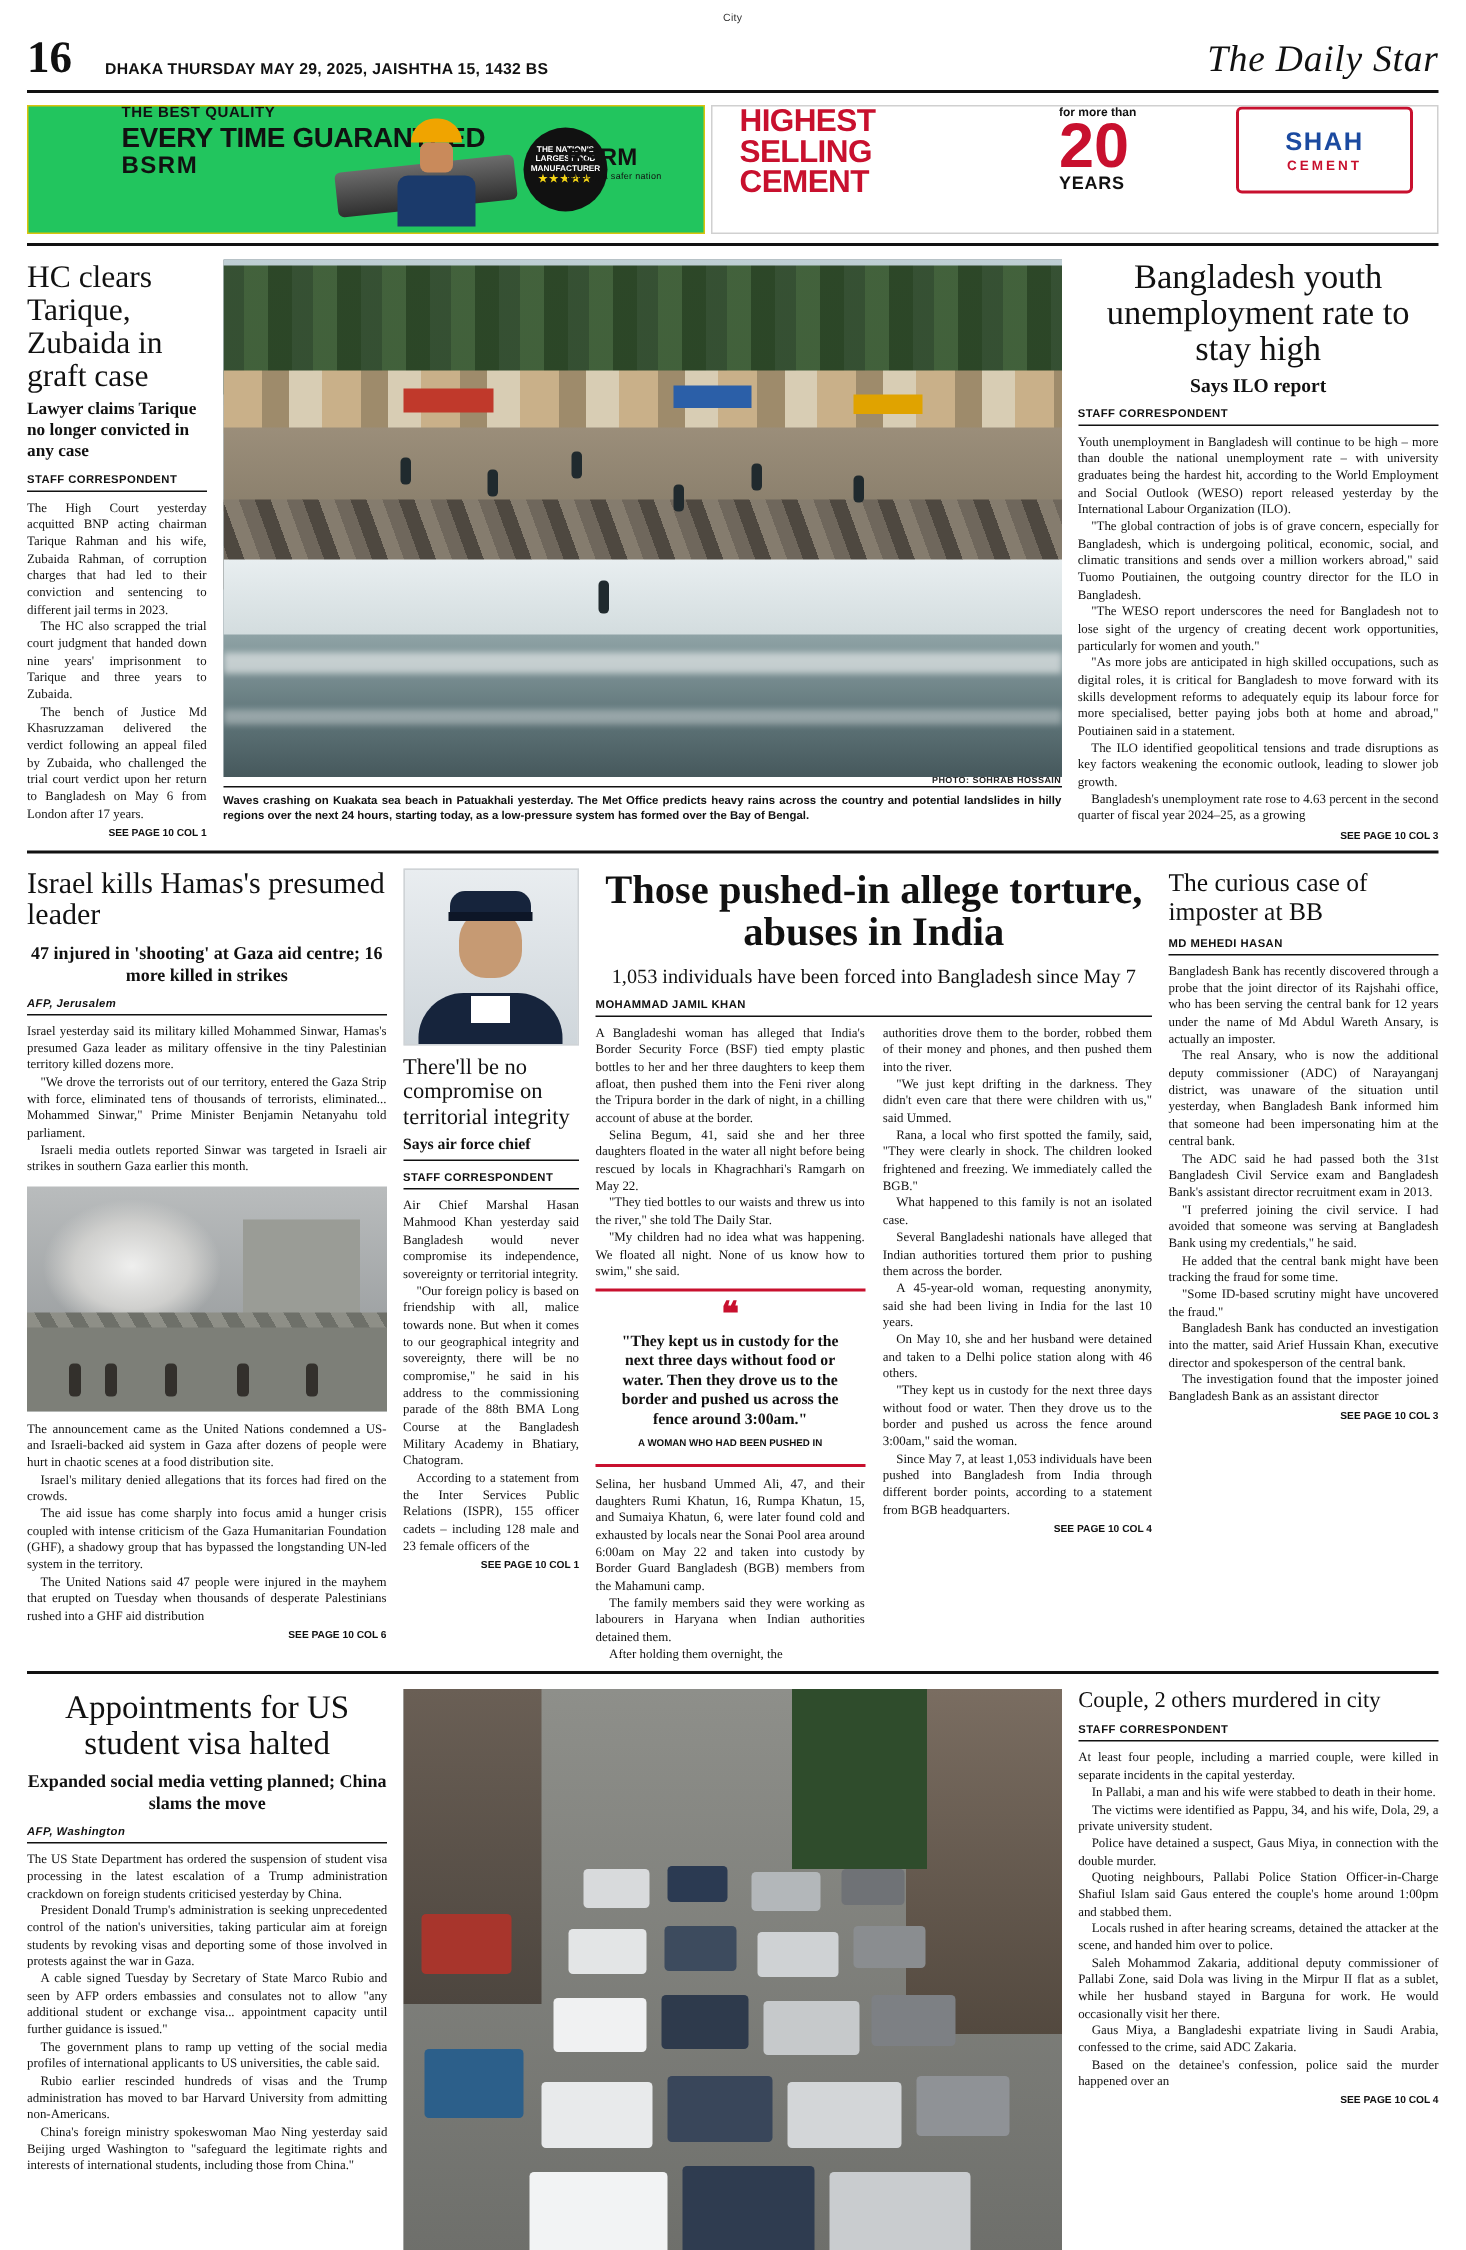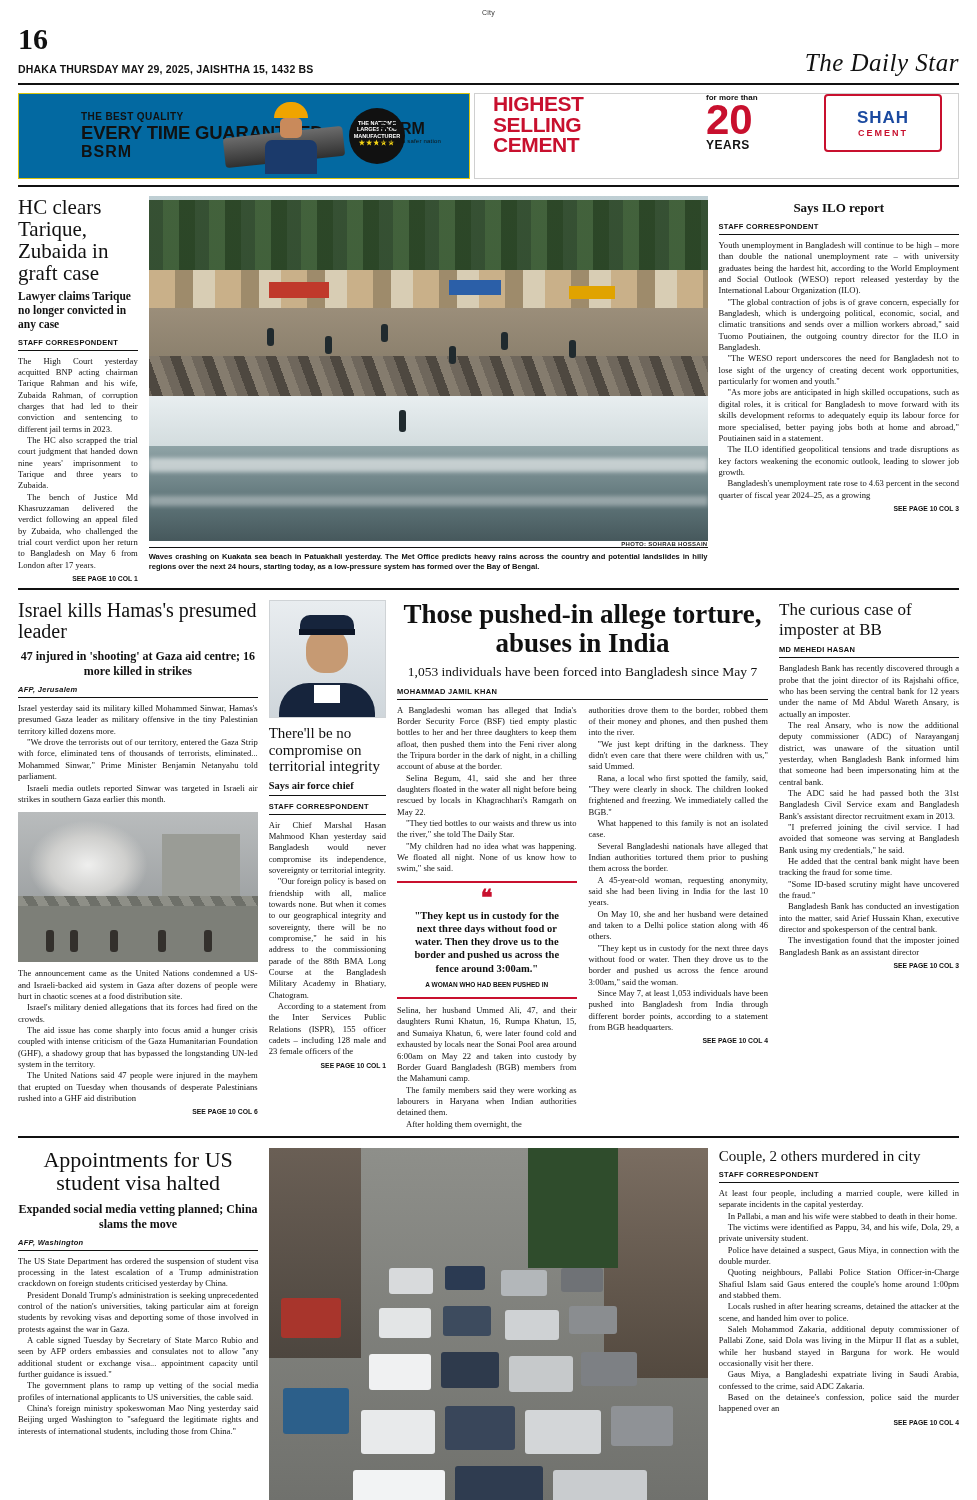--- a/index.html
+++ b/index.html
@@ -27,21 +27,21 @@
 
   
   .masthead {
     display:flex;
     align-items:flex-end;
     justify-content:space-between;
     border-bottom: 2.5px solid #111;
     padding-bottom: 6px;
     margin-top: 8px;
   }
-  .masthead-left { display:flex; align-items:flex-start; gap:9px;flex-direction:column; }
+  .masthead-left { display:flex; align-items:flex-end; gap:22px; }
   .page-num { font-size: 30px; font-weight:700; line-height:1; font-family:"Liberation Serif", serif;}
   .dateline {
     font-family:"Liberation Sans", sans-serif;
     font-size: 10.5px;
     font-weight:700;
     letter-spacing:.2px;
     color:#111;
     padding-bottom:2px;
   }
   .logo {
@@ -49,25 +49,24 @@
     font-style:italic;
     font-weight:400;
     font-size: 25px;
     letter-spacing:.5px;
   }
 
   
   .ads { display:flex; gap:4px; margin-top:8px; height:86px; }
   .ad-bsrm {
     flex: 0 0 452px;
-    background:#0369a1;
+    background:#22c55e;
     border:1px solid #d9c40d;
     position:relative;
     display:flex;
-    align-items:center;
     overflow:hidden;
   }
   .ad-bsrm .txt {
     padding-left:62px;
     font-family:"Liberation Sans", sans-serif;
     color:#111;
     line-height:1.08;
   }
   .ad-bsrm .l1 { font-size:10px; font-weight:700; letter-spacing:.4px; }
   .ad-bsrm .l2 { font-size:18.5px; font-weight:700; letter-spacing:-.2px;}
@@ -365,20 +364,21 @@
         <div class="fig" style="left:352px;top:136px;"></div>
         <div class="fig" style="left:420px;top:144px;"></div>
         <div class="fig" style="left:250px;top:214px;height:22px;"></div>
       </div>
       <div class="photocredit">PHOTO: SOHRAB HOSSAIN</div>
       <div class="rule-thin"></div>
       <div class="caption" style="padding-top:4px;">Waves crashing on Kuakata sea beach in Patuakhali yesterday. The Met Office predicts heavy rains across the country and potential landslides in hilly regions over the next 24 hours, starting today, as a low-pressure system has formed over the Bay of Bengal.</div>
     </div>
 
     <div class="col-right">
+      <div class="hl ilo-head">Bangladesh youth unemployment rate to stay high</div>
       <div class="ilo-sub">Says ILO report</div>
       <div class="byline">STAFF CORRESPONDENT</div>
       <p class="body first">Youth unemployment in Bangladesh will continue to be high – more than double the national unemployment rate – with university graduates being the hardest hit, according to the World Employment and Social Outlook (WESO) report released yesterday by the International Labour Organization (ILO).</p>
       <p class="body">"The global contraction of jobs is of grave concern, especially for Bangladesh, which is undergoing political, economic, social, and climatic transitions and sends over a million workers abroad," said Tuomo Poutiainen, the outgoing country director for the ILO in Bangladesh.</p>
       <p class="body">"The WESO report underscores the need for Bangladesh not to lose sight of the urgency of creating decent work opportunities, particularly for women and youth."</p>
       <p class="body">"As more jobs are anticipated in high skilled occupations, such as digital roles, it is critical for Bangladesh to move forward with its skills development reforms to adequately equip its labour force for more specialised, better paying jobs both at home and abroad," Poutiainen said in a statement.</p>
       <p class="body">The ILO identified geopolitical tensions and trade disruptions as key factors weakening the economic outlook, leading to slower job growth.</p>
       <p class="body">Bangladesh's unemployment rate rose to 4.63 percent in the second quarter of fiscal year 2024–25, as a growing</p>
       <div class="jump">SEE PAGE 10 COL 3</div>
     </div>
@@ -485,20 +485,21 @@
   <div class="bot-block">
 
     <div class="b1">
       <div class="hl visa-head">Appointments for US student visa halted</div>
       <div class="kicker visa-kicker">Expanded social media vetting planned; China slams the move</div>
       <div class="byline italic">AFP, Washington</div>
       <p class="body first">The US State Department has ordered the suspension of student visa processing in the latest escalation of a Trump administration crackdown on foreign students criticised yesterday by China.</p>
       <p class="body">President Donald Trump's administration is seeking unprecedented control of the nation's universities, taking particular aim at foreign students by revoking visas and deporting some of those involved in protests against the war in Gaza.</p>
       <p class="body">A cable signed Tuesday by Secretary of State Marco Rubio and seen by AFP orders embassies and consulates not to allow "any additional student or exchange visa... appointment capacity until further guidance is issued."</p>
       <p class="body">The government plans to ramp up vetting of the social media profiles of international applicants to US universities, the cable said.</p>
+      <p class="body">Rubio earlier rescinded hundreds of visas and the Trump administration has moved to bar Harvard University from admitting non-Americans.</p>
       <p class="body">China's foreign ministry spokeswoman Mao Ning yesterday said Beijing urged Washington to "safeguard the legitimate rights and interests of international students, including those from China."</p>
     </div>
 
     <div class="b2">
       <div class="traffic-photo">
         <div class="road"></div>
         <div class="bldL"></div>
           <div class="bldR"></div>
           <div class="green"></div>
         <div class="car" style="left:120px;top:120px;width:44px;height:26px;background:#d8dadc;"></div>

